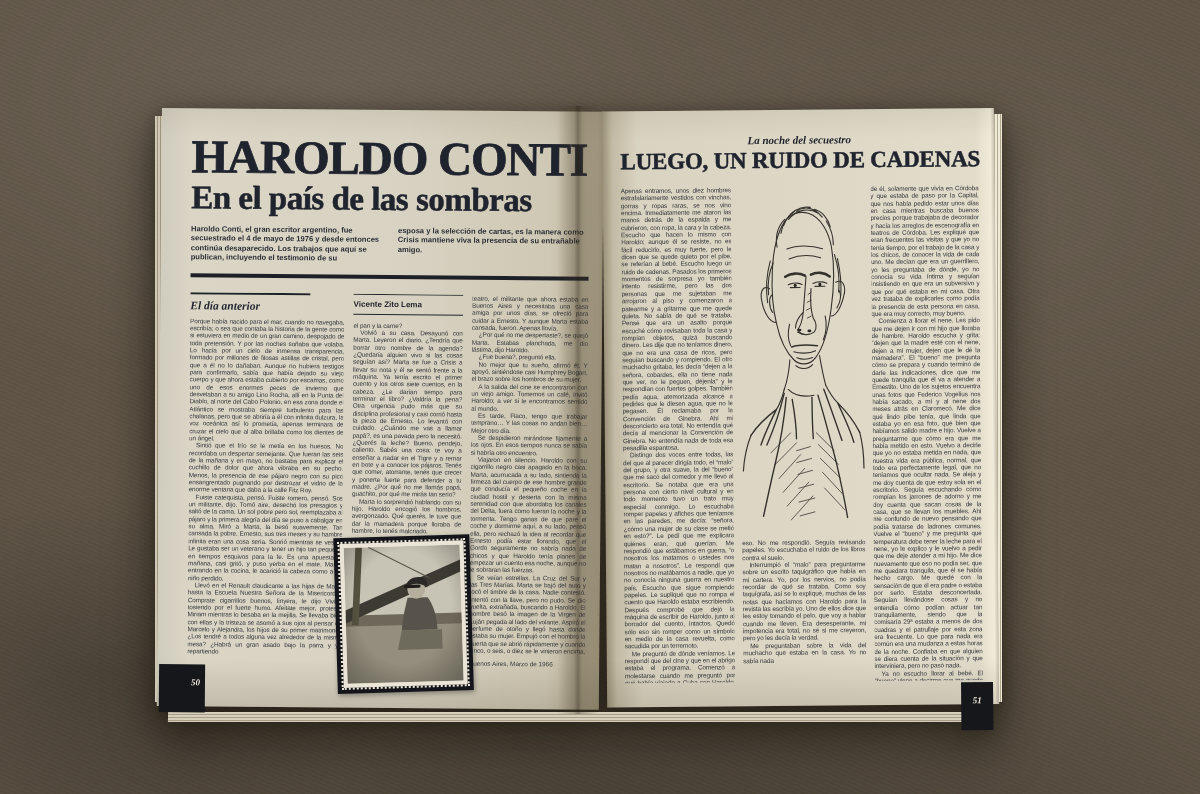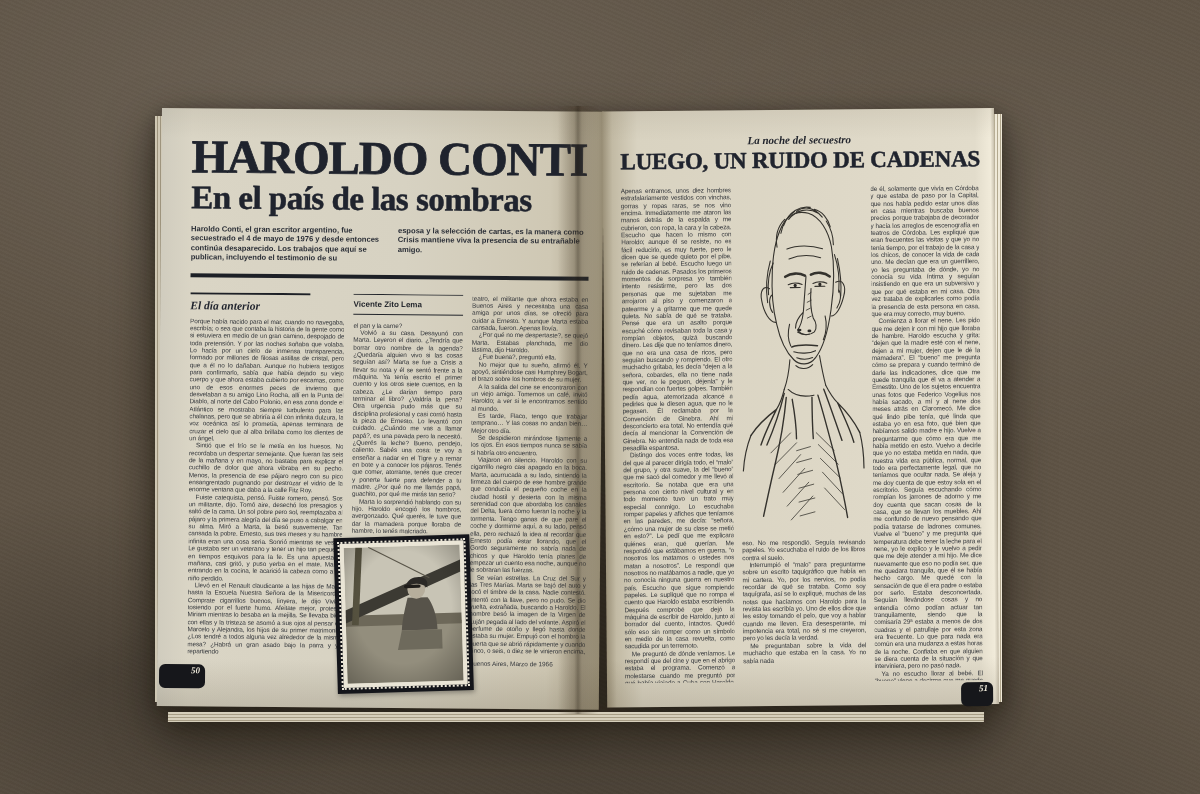--- a/index.html
+++ b/index.html
@@ -61,23 +61,23 @@
   .lp-col2 .paras{height:212px;overflow:hidden;}
   .lp-col3 .paras{height:360px;overflow:hidden;}
   .dateline{font-size:6.4px;margin-top:5px;color:#33363b;}
   .photo-frame{position:absolute;left:148px;top:242px;width:136px;height:156px;background:#14151a;
     padding:6px;box-sizing:border-box;transform:rotate(-2.2deg);z-index:4;box-shadow:1px 2px 5px rgba(0,0,0,0.35);}
   .photo-mat{width:100%;height:100%;background:#eae5d6;padding:4px;box-sizing:border-box;
     outline:2px dotted #eae5d6;outline-offset:-0.5px;}
   .photo-mat svg{display:block;width:100%;height:100%;}
   .folio{position:absolute;height:24px;background:#16171b;color:#ece7d7;
     font-family:"Liberation Serif","DejaVu Serif",serif;font-style:italic;font-weight:bold;
-    font-size:9px;line-height:12px;padding:0 5px;z-index:5;border-radius:6px;}
+    font-size:9px;line-height:12px;padding:12px 5px;z-index:5;}
   .folio-left{left:2px;top:556px;width:36px;text-align:right;}
-  .folio-right{right:6px;top:574px;width:22px;text-align:right;}
+  .folio-right{right:6px;top:574px;width:22px;text-align:center;}
 
   
   .rp-inner{position:relative;width:100%;height:100%;padding:24px 16px 0 18px;box-sizing:border-box;color:#2f3237;}
   .kicker{text-align:center;font-family:"Liberation Serif","DejaVu Serif",serif;font-weight:bold;
     font-style:italic;font-size:11px;color:#22252d;}
   h3.rp-headline{margin:3px 0 0 0;text-align:center;font-family:"Liberation Serif","DejaVu Serif",serif;
     font-weight:900;font-size:23px;line-height:24px;letter-spacing:-0.2px;color:#20242e;
     -webkit-text-stroke:0.5px #20242e;white-space:nowrap;}
   .rp-cols{display:flex;gap:8px;margin-top:13px;height:496px;}
   .rcol1{width:113px;}

